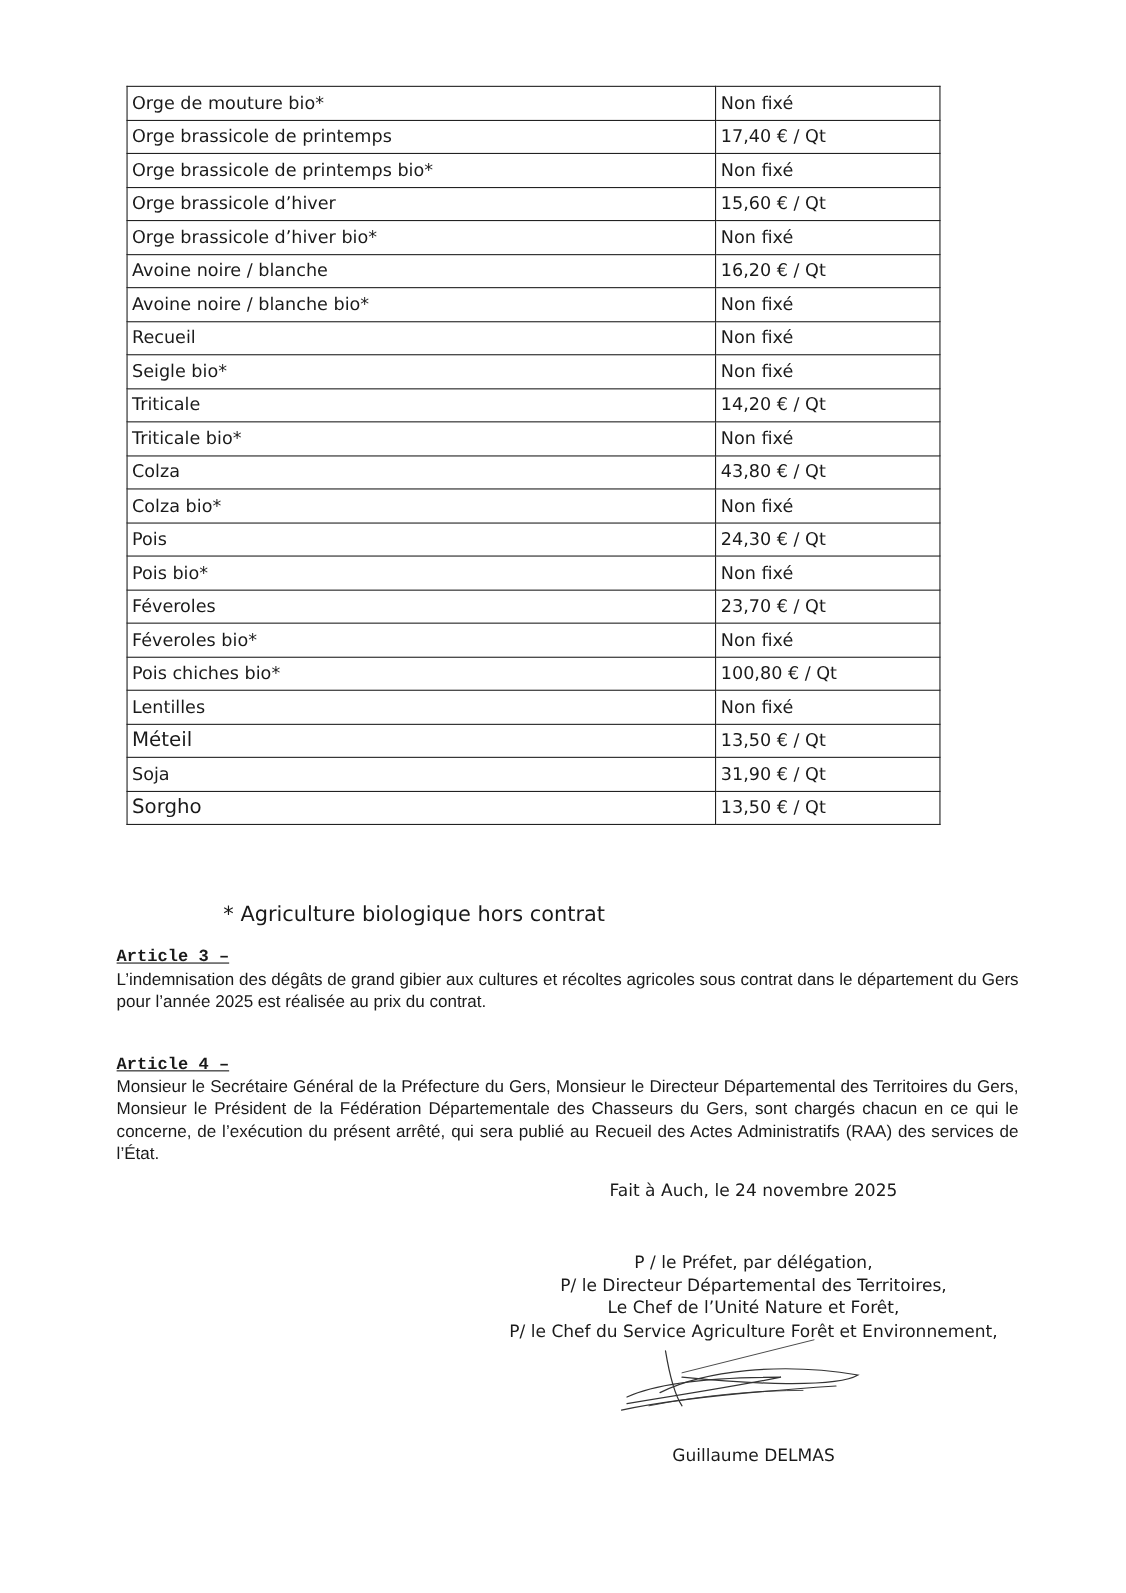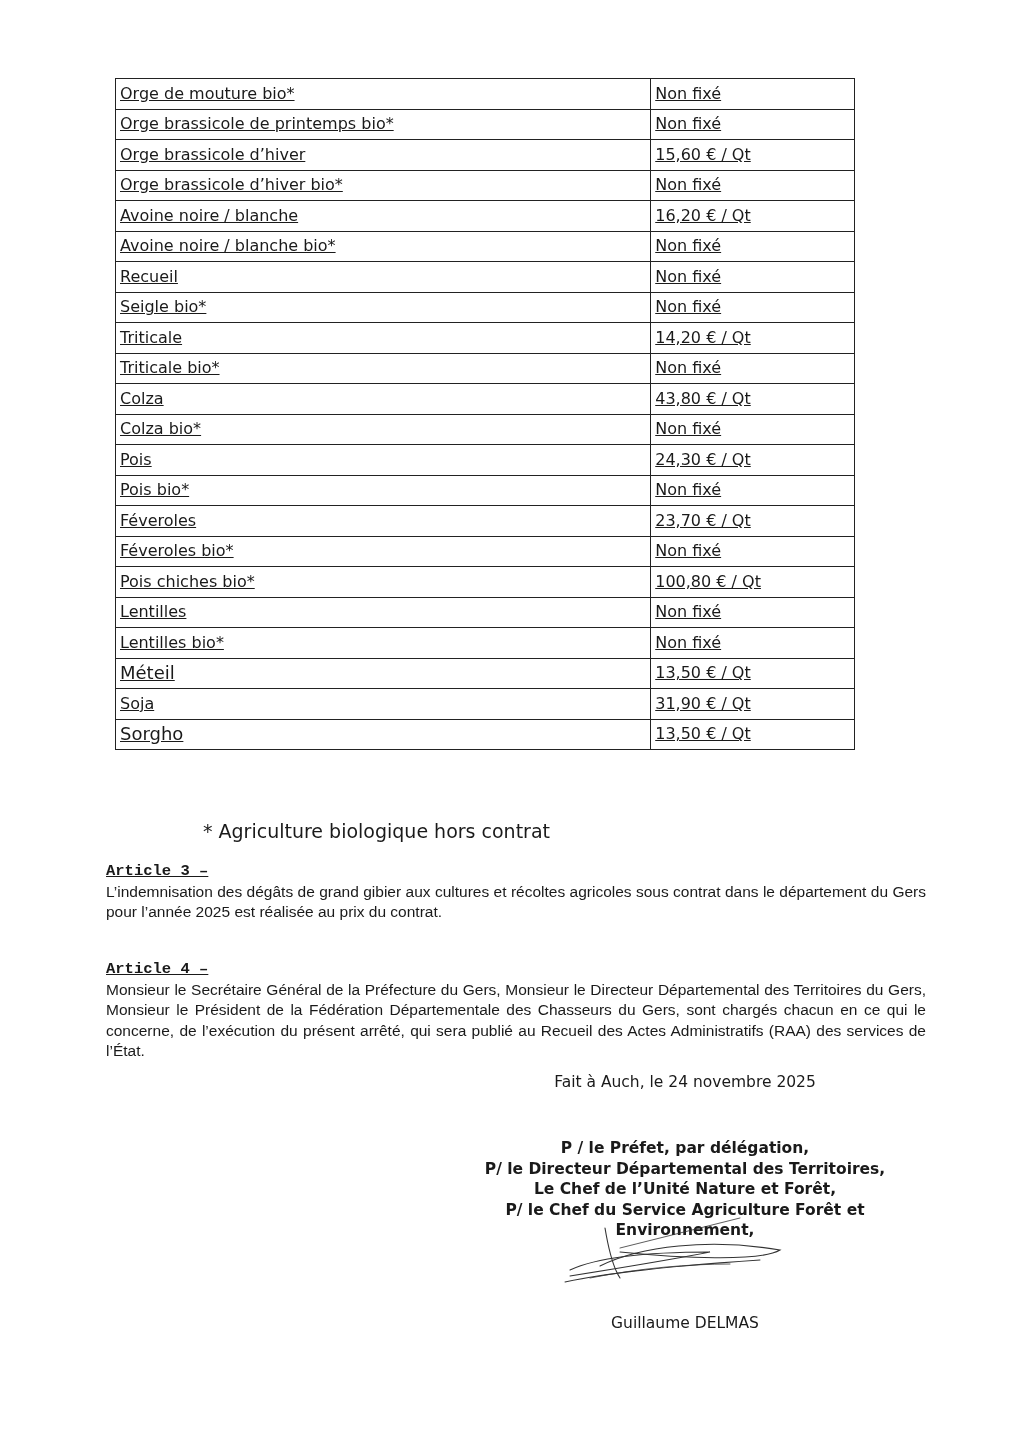--- a/index.html
+++ b/index.html
@@ -3,53 +3,57 @@
 <meta charset="utf-8">
 <style>
   html, body { margin: 0; padding: 0; background: #ffffff; }
   body { width: 1024px; height: 1448px; position: relative; overflow: hidden;
          font-family: "DejaVu Sans", sans-serif; color: #1a1a1a; }
   .page { position: absolute; left: 0; top: 0; width: 1024px; height: 1448px; }
 
   table.prices { position: absolute; left: 115px; top: 78px; width: 740px;
                  border-collapse: collapse; font-size: 16px; }
   table.prices td { border: 1.5px solid #222; height: 29.5px; padding: 0 4px;
-                    vertical-align: middle; line-height: 1; text-decoration: underline; }
+                    vertical-align: middle; line-height: 1; }
   table.prices td.crop { width: 527px; }
   table.prices td.price { width: 195px; }
   table.prices tr.big td.crop { font-size: 18px; }
 
   .footnote { position: absolute; left: 203px; top: 820px; font-size: 19px; }
 
   .article { position: absolute; left: 106px; width: 820px; font-size: 15.5px;
              line-height: 20.5px; text-align: justify;
              font-family: "Liberation Sans", sans-serif; }
   .article .title { font-weight: bold; text-decoration: underline; display: inline-block; font-family: Liberation Mono, monospace; }
   .article p { margin: 0; }
   #article3 { top: 860px; }
   #article4 { top: 958px; }
 
   .signature-block { position: absolute; left: 440px; width: 490px; text-align: center;
                      font-size: 15.5px; line-height: 20.5px; }
   #place-date { top: 1072px; }
-  #delegation { top: 1138px; font-weight: bold; }
+  #delegation { top: 1138px; }
   #signer { top: 1313px; }
 
   .sig-svg { position: absolute; left: 560px; top: 1210px; width: 240px; height: 80px; }
 </style>
 </head>
 <body>
 
 <div class="page">
 
   <table class="prices">
     <tbody id="price-rows">
         <tr>
           <td class="crop">Orge de mouture bio*</td>
           <td class="price">Non fixé</td>
+        </tr>
+        <tr>
+          <td class="crop">Orge brassicole de printemps</td>
+          <td class="price">17,40 € / Qt</td>
         </tr>
         <tr>
           <td class="crop">Orge brassicole de printemps bio*</td>
           <td class="price">Non fixé</td>
         </tr>
         <tr>
           <td class="crop">Orge brassicole d’hiver</td>
           <td class="price">15,60 € / Qt</td>
         </tr>
         <tr>
@@ -105,24 +109,20 @@
           <td class="price">Non fixé</td>
         </tr>
         <tr>
           <td class="crop">Pois chiches bio*</td>
           <td class="price">100,80 € / Qt</td>
         </tr>
         <tr>
           <td class="crop">Lentilles</td>
           <td class="price">Non fixé</td>
         </tr>
-        <tr>
-          <td class="crop">Lentilles bio*</td>
-          <td class="price">Non fixé</td>
-        </tr>
         <tr class="big">
           <td class="crop">Méteil</td>
           <td class="price">13,50 € / Qt</td>
         </tr>
         <tr>
           <td class="crop">Soja</td>
           <td class="price">31,90 € / Qt</td>
         </tr>
         <tr class="big">
           <td class="crop">Sorgho</td>

